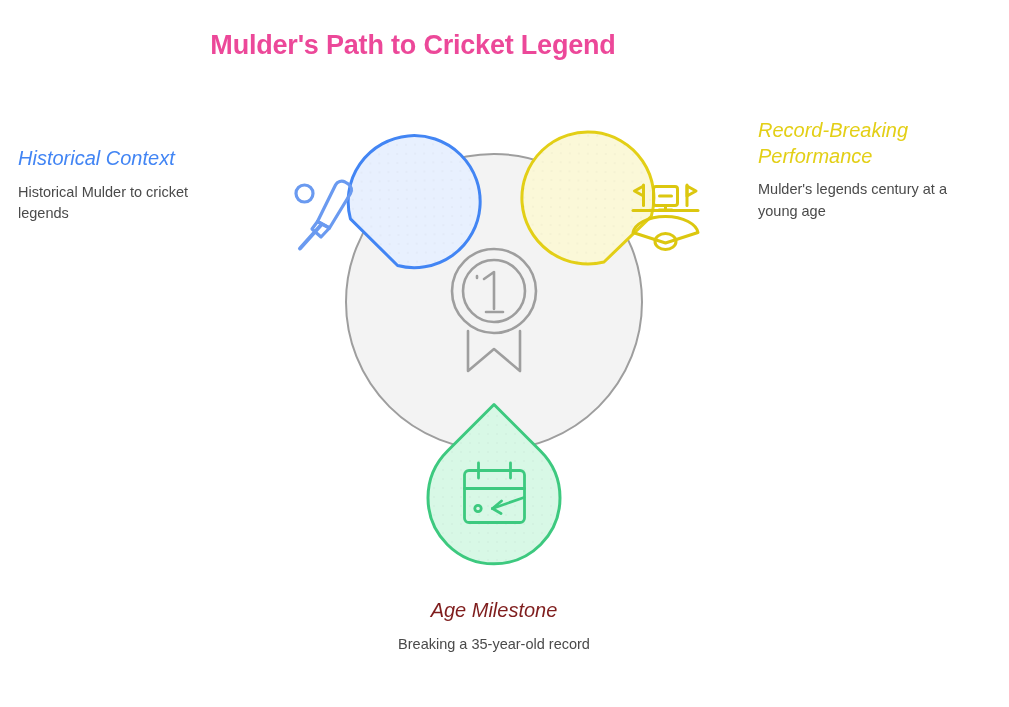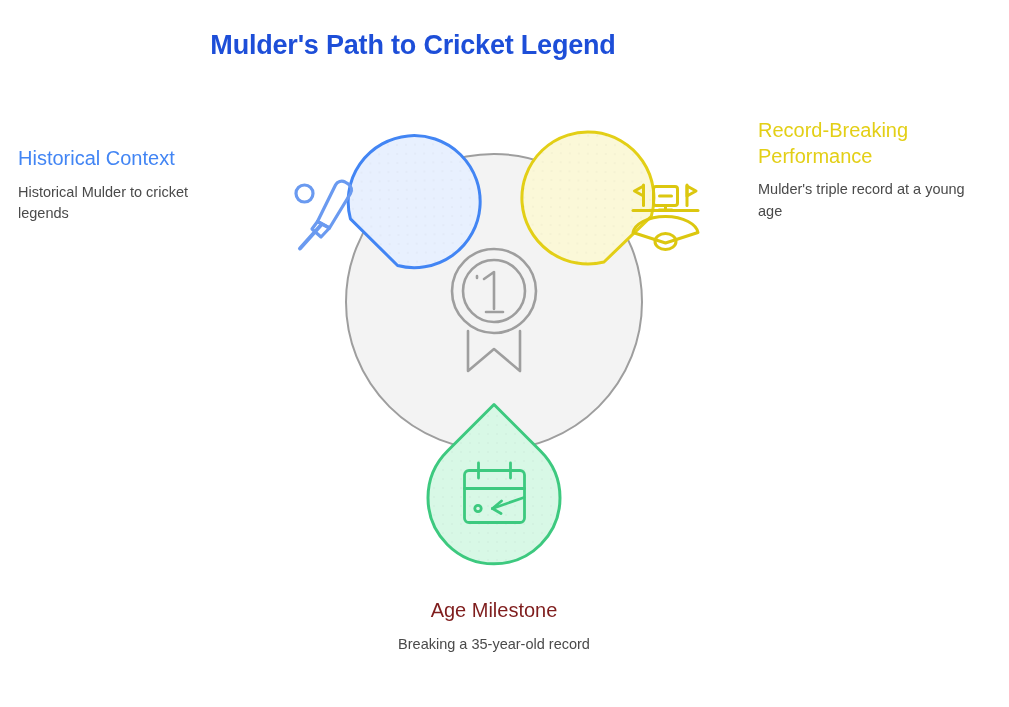--- a/index.html
+++ b/index.html
@@ -18,21 +18,21 @@
 
   
   .page-title {
     position: absolute;
     top: 30px;
     left: 0;
     width: 826px;
     text-align: center;
     font-size: 27px;
     font-weight: bold;
-    color: #1d4ed8;
+    color: #ec4899;
     letter-spacing: -0.2px;
   }
 
   
   .stage {
     position: absolute;
     top: 0;
     left: 0;
     width: 1009px;
     height: 707px;
@@ -45,20 +45,21 @@
 
   
   .node-label {
     position: absolute;
   }
   .node-heading {
     font-size: 20px;
     font-weight: normal;
     line-height: 1.28;
     margin: 0 0 10px 0;
+    font-style: italic;
   }
   .node-desc {
     font-size: 14.5px;
     line-height: 1.5;
     color: #4a4a4a;
     margin: 0;
   }
 
   .label-left {
     left: 18px;
@@ -187,21 +188,21 @@
     </g>
   </svg>
 
   <div class="node-label label-left">
     <p class="node-heading">Historical Context</p>
     <p class="node-desc">Historical Mulder to cricket legends</p>
   </div>
 
   <div class="node-label label-right">
     <p class="node-heading">Record-Breaking Performance</p>
-    <p class="node-desc">Mulder's triple record at a young age</p>
+    <p class="node-desc">Mulder's legends century at a young age</p>
   </div>
 
   <div class="node-label label-bottom">
     <p class="node-heading">Age Milestone</p>
     <p class="node-desc">Breaking a 35-year-old record</p>
   </div>
 
 </div>
 
 </body></html>

